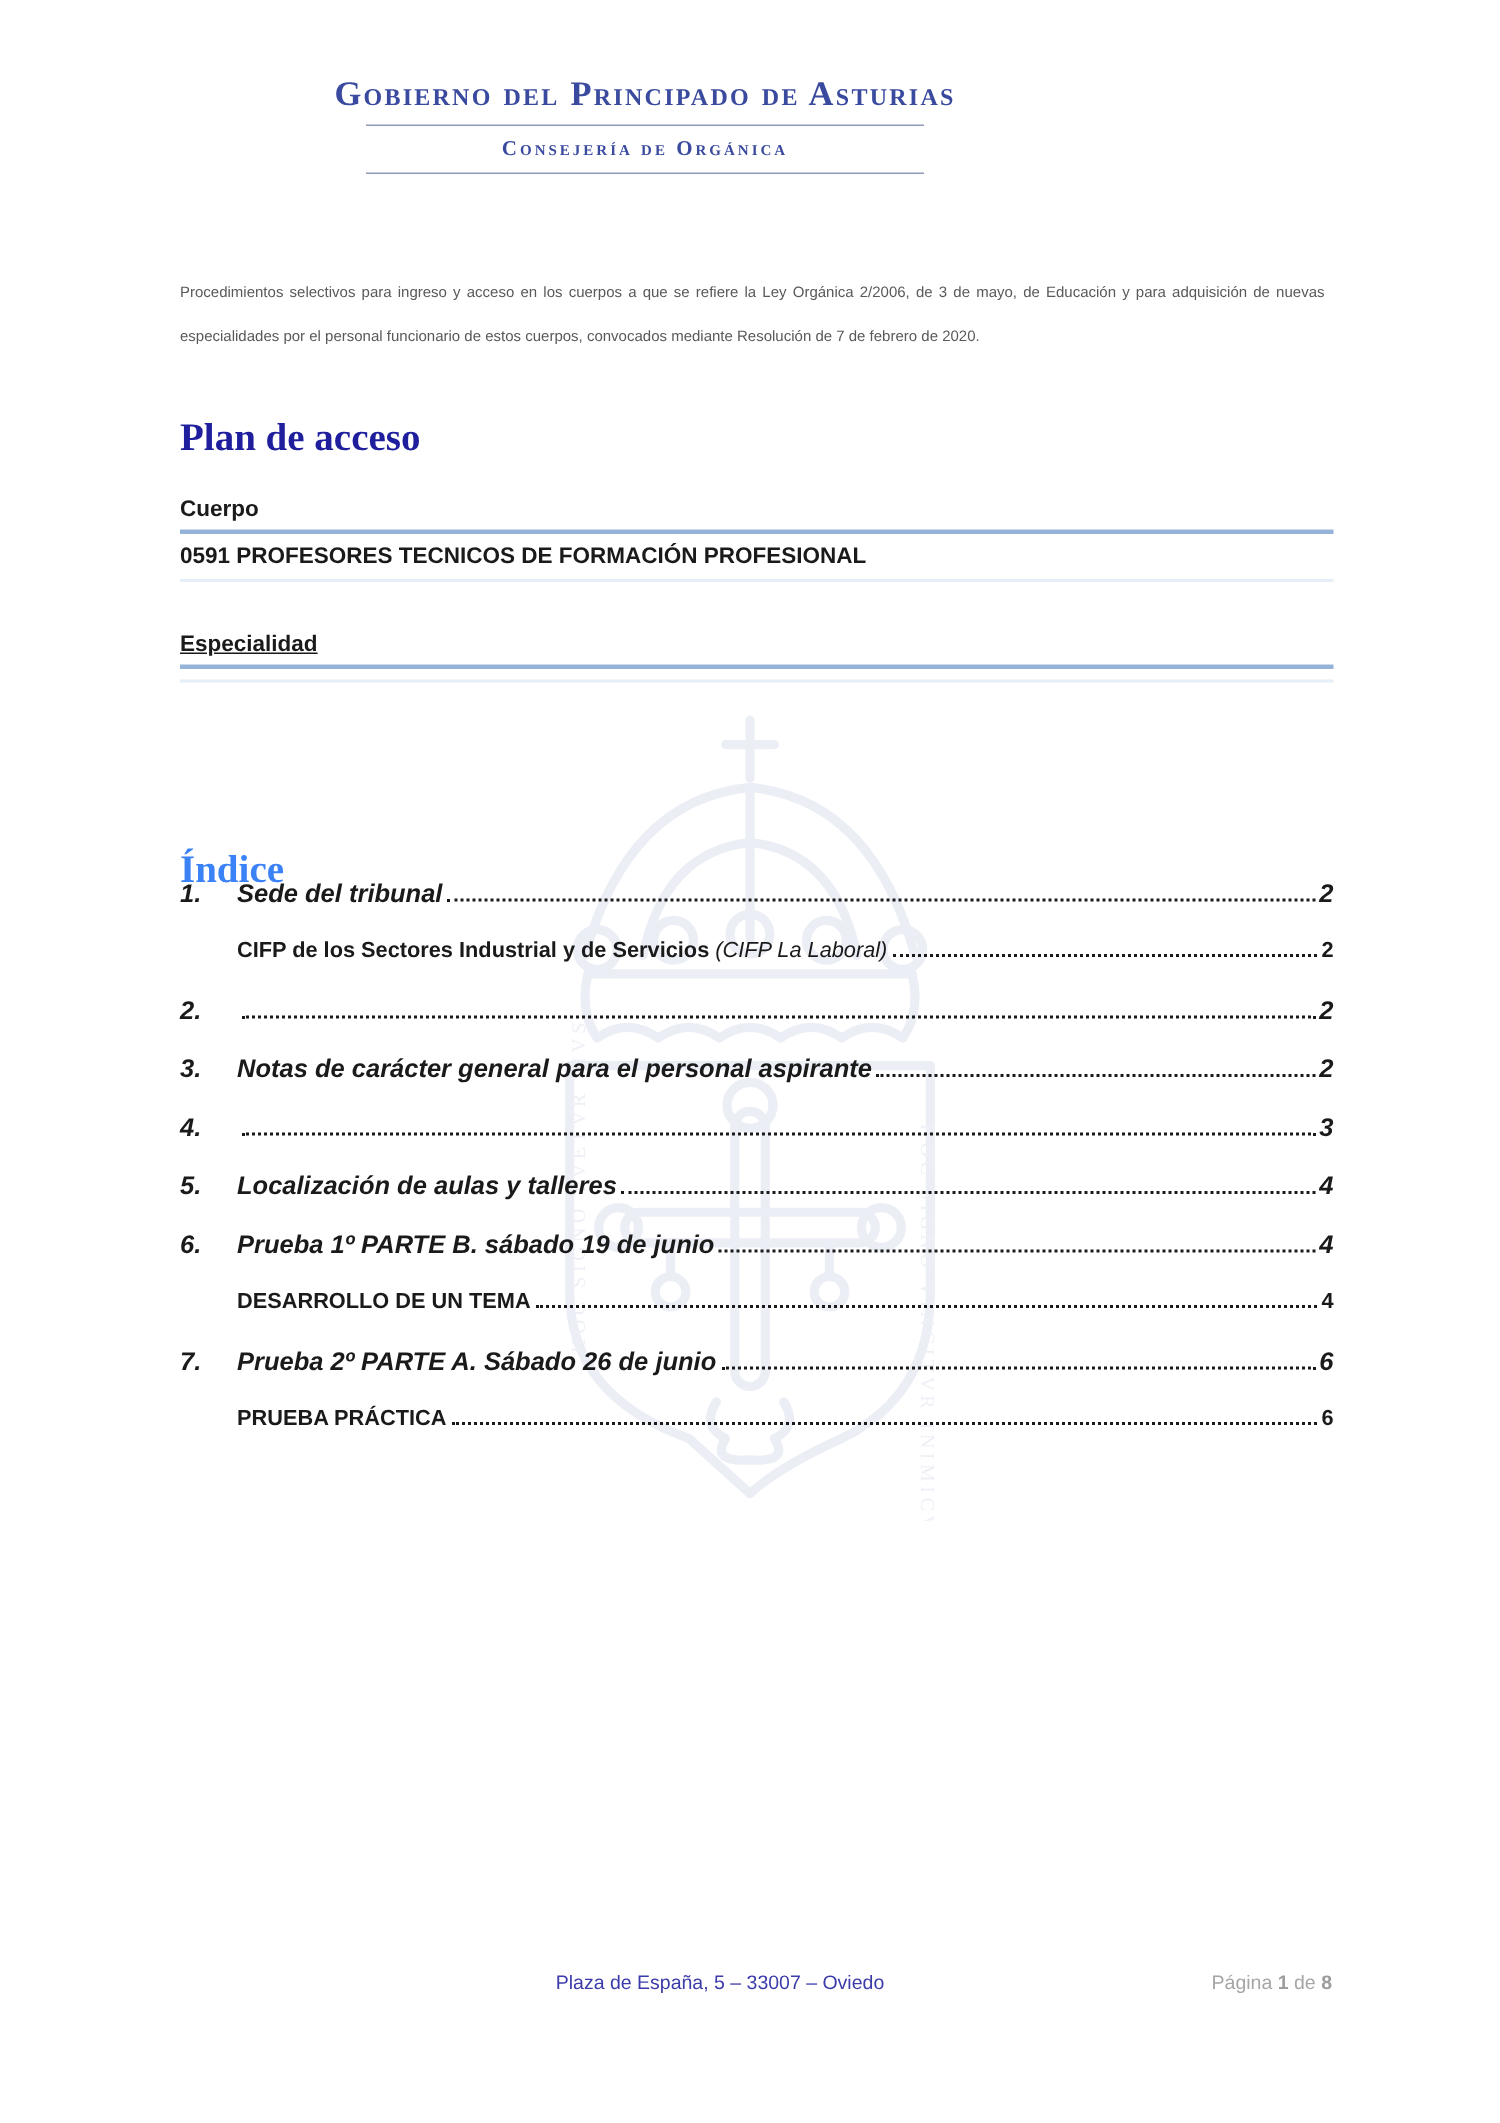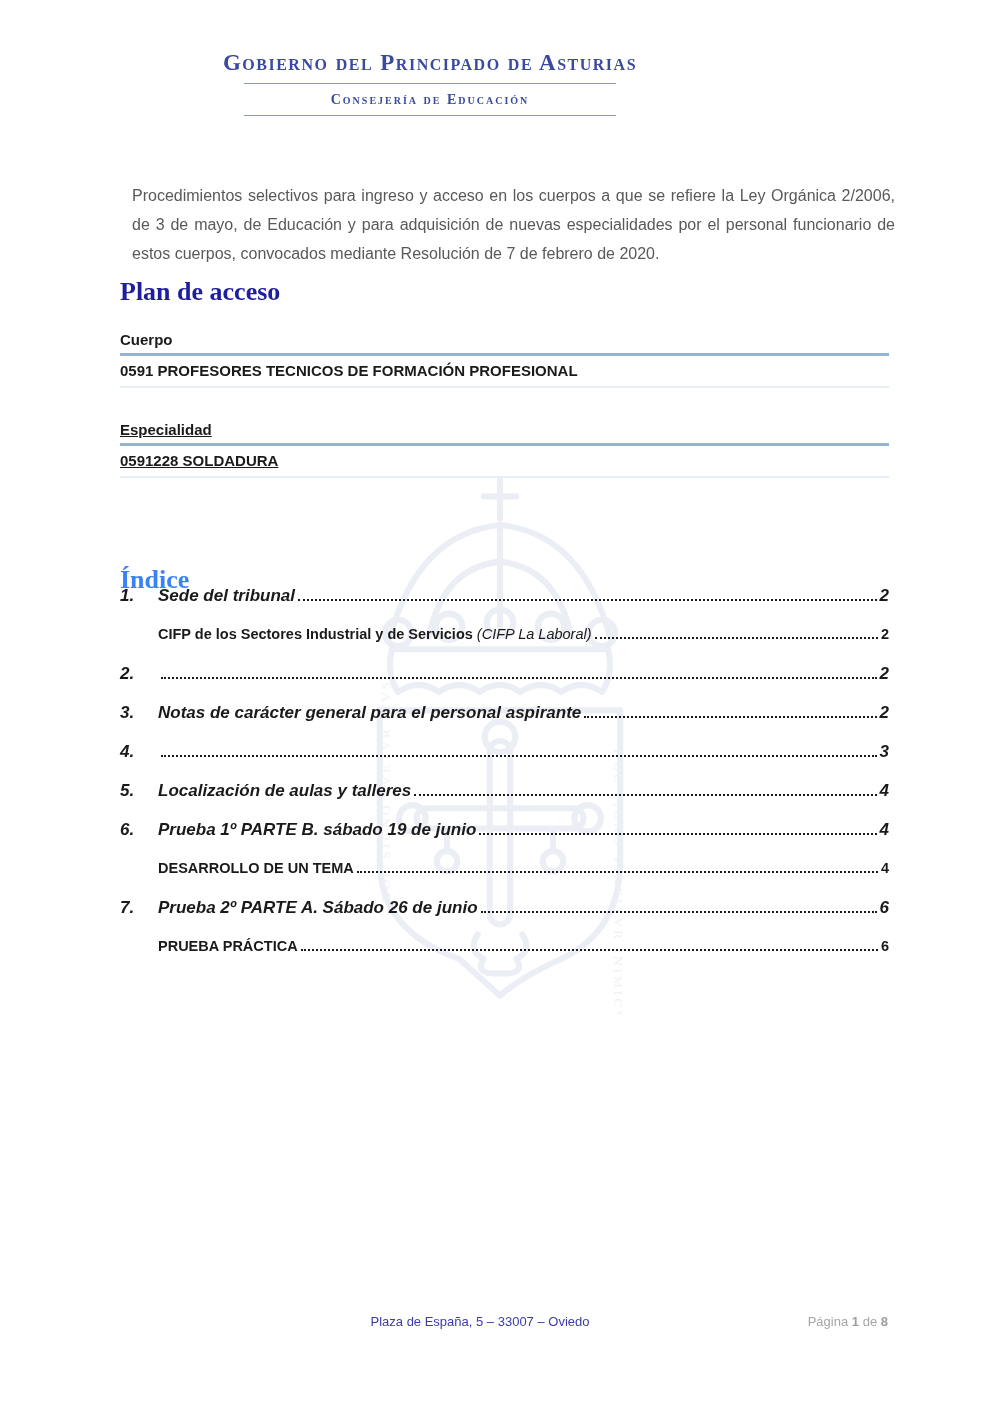--- a/index.html
+++ b/index.html
@@ -41,22 +41,22 @@
     font-variant:small-caps;
     font-weight:600;
     font-size:14px;
     letter-spacing:2px;
     color:#3A4A9E;
     margin-top:8px;
   }
 
   
   .intro {
-    position:absolute; left:132px; top:181px; width:763px;
-    font-size:16px; line-height:29px;
+    position:absolute; left:120px; top:181px; width:763px;
+    font-size:10px; line-height:29px;
     text-align:justify;
     color:#595959;
   }
 
   
   .plan-title {
     position:absolute; left:120px; top:277px;
     font-family:"Liberation Serif", serif;
     font-weight:bold; font-size:26px;
     color:#1F1F9E;
@@ -150,39 +150,38 @@
     <path d="M192 350 V368"></path>
       <circle cx="192" cy="380" r="10"></circle>
   </g>
   <text x="32" y="420" fill="#EEF0F6" font-size="13" letter-spacing="3" transform="rotate(-90 32 420)" font-family="Liberation Serif, serif">HOC SIGNO TVETVR PIVS</text>
   <text x="252" y="270" fill="#EEF0F6" font-size="13" letter-spacing="3" transform="rotate(90 252 270)" font-family="Liberation Serif, serif">HOC SIGNO VINCITVR INIMICVS</text>
 </svg>
 
 <div class="doc-header">
   <div class="gov-title">Gobierno del Principado de Asturias</div>
   <div class="header-rule"></div>
-  <div class="dept-title">Consejería de Educación</div>
+  <div class="dept-title">Consejería de Orgánica</div>
   <div class="header-rule"></div>
 </div>
 
 <p class="intro">Procedimientos selectivos para ingreso y acceso en los cuerpos a que se refiere la Ley Orgánica 2/2006, de 3 de mayo, de Educación y para adquisición de nuevas especialidades por el personal funcionario de estos cuerpos, convocados mediante Resolución de 7 de febrero de 2020.</p>
 
 <h1 class="plan-title">Plan de acceso</h1>
 
 <div class="field-block field-cuerpo">
   <div class="field-label">Cuerpo</div>
   <div class="rule-strong"></div>
   <div class="field-value">0591 PROFESORES TECNICOS DE FORMACIÓN PROFESIONAL</div>
   <div class="rule-light"></div>
 </div>
 
 <div class="field-block field-especialidad">
   <div class="field-label">Especialidad</div>
   <div class="rule-strong"></div>
-  <div class="field-value">0591228 SOLDADURA</div>
   <div class="rule-light"></div>
 </div>
 
 <h1 class="indice-title">Índice</h1>
 
 <div class="toc" id="toc-container">
     <div class="toc-row lvl1">
     <span class="toc-num">1.</span>
     <span class="toc-label-bold"></span>
     <span class="toc-label">Sede del tribunal</span>

